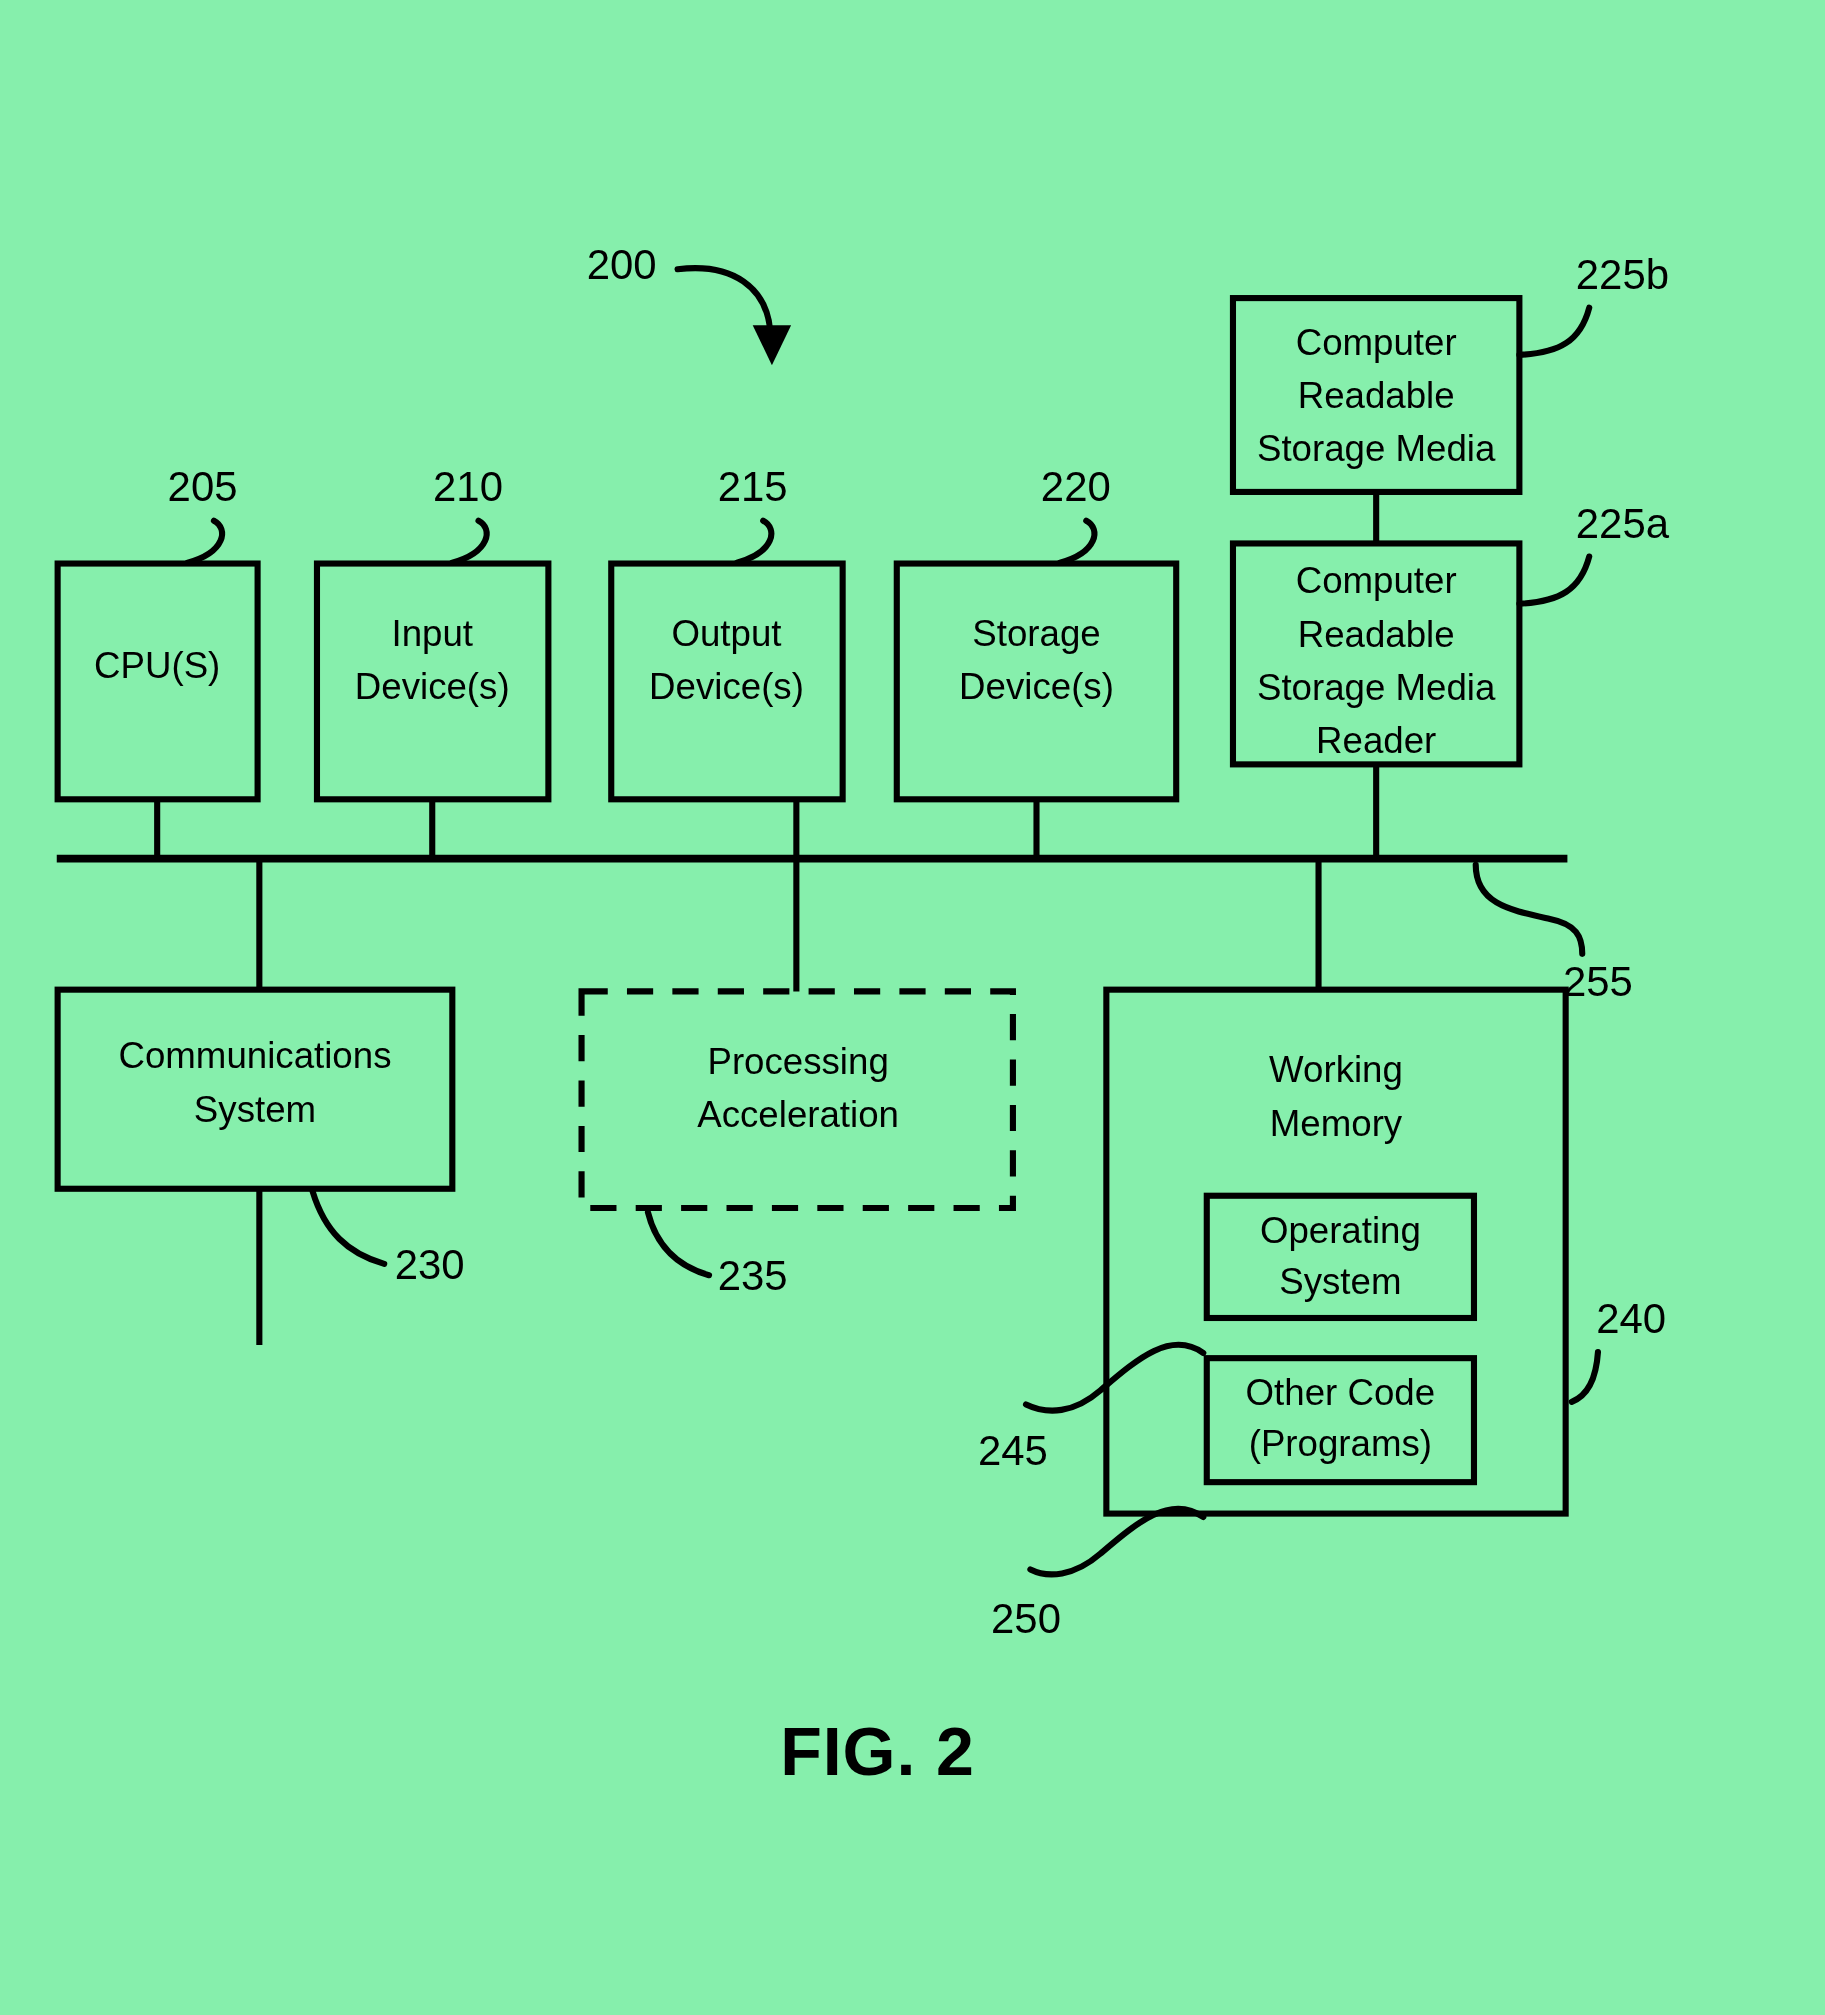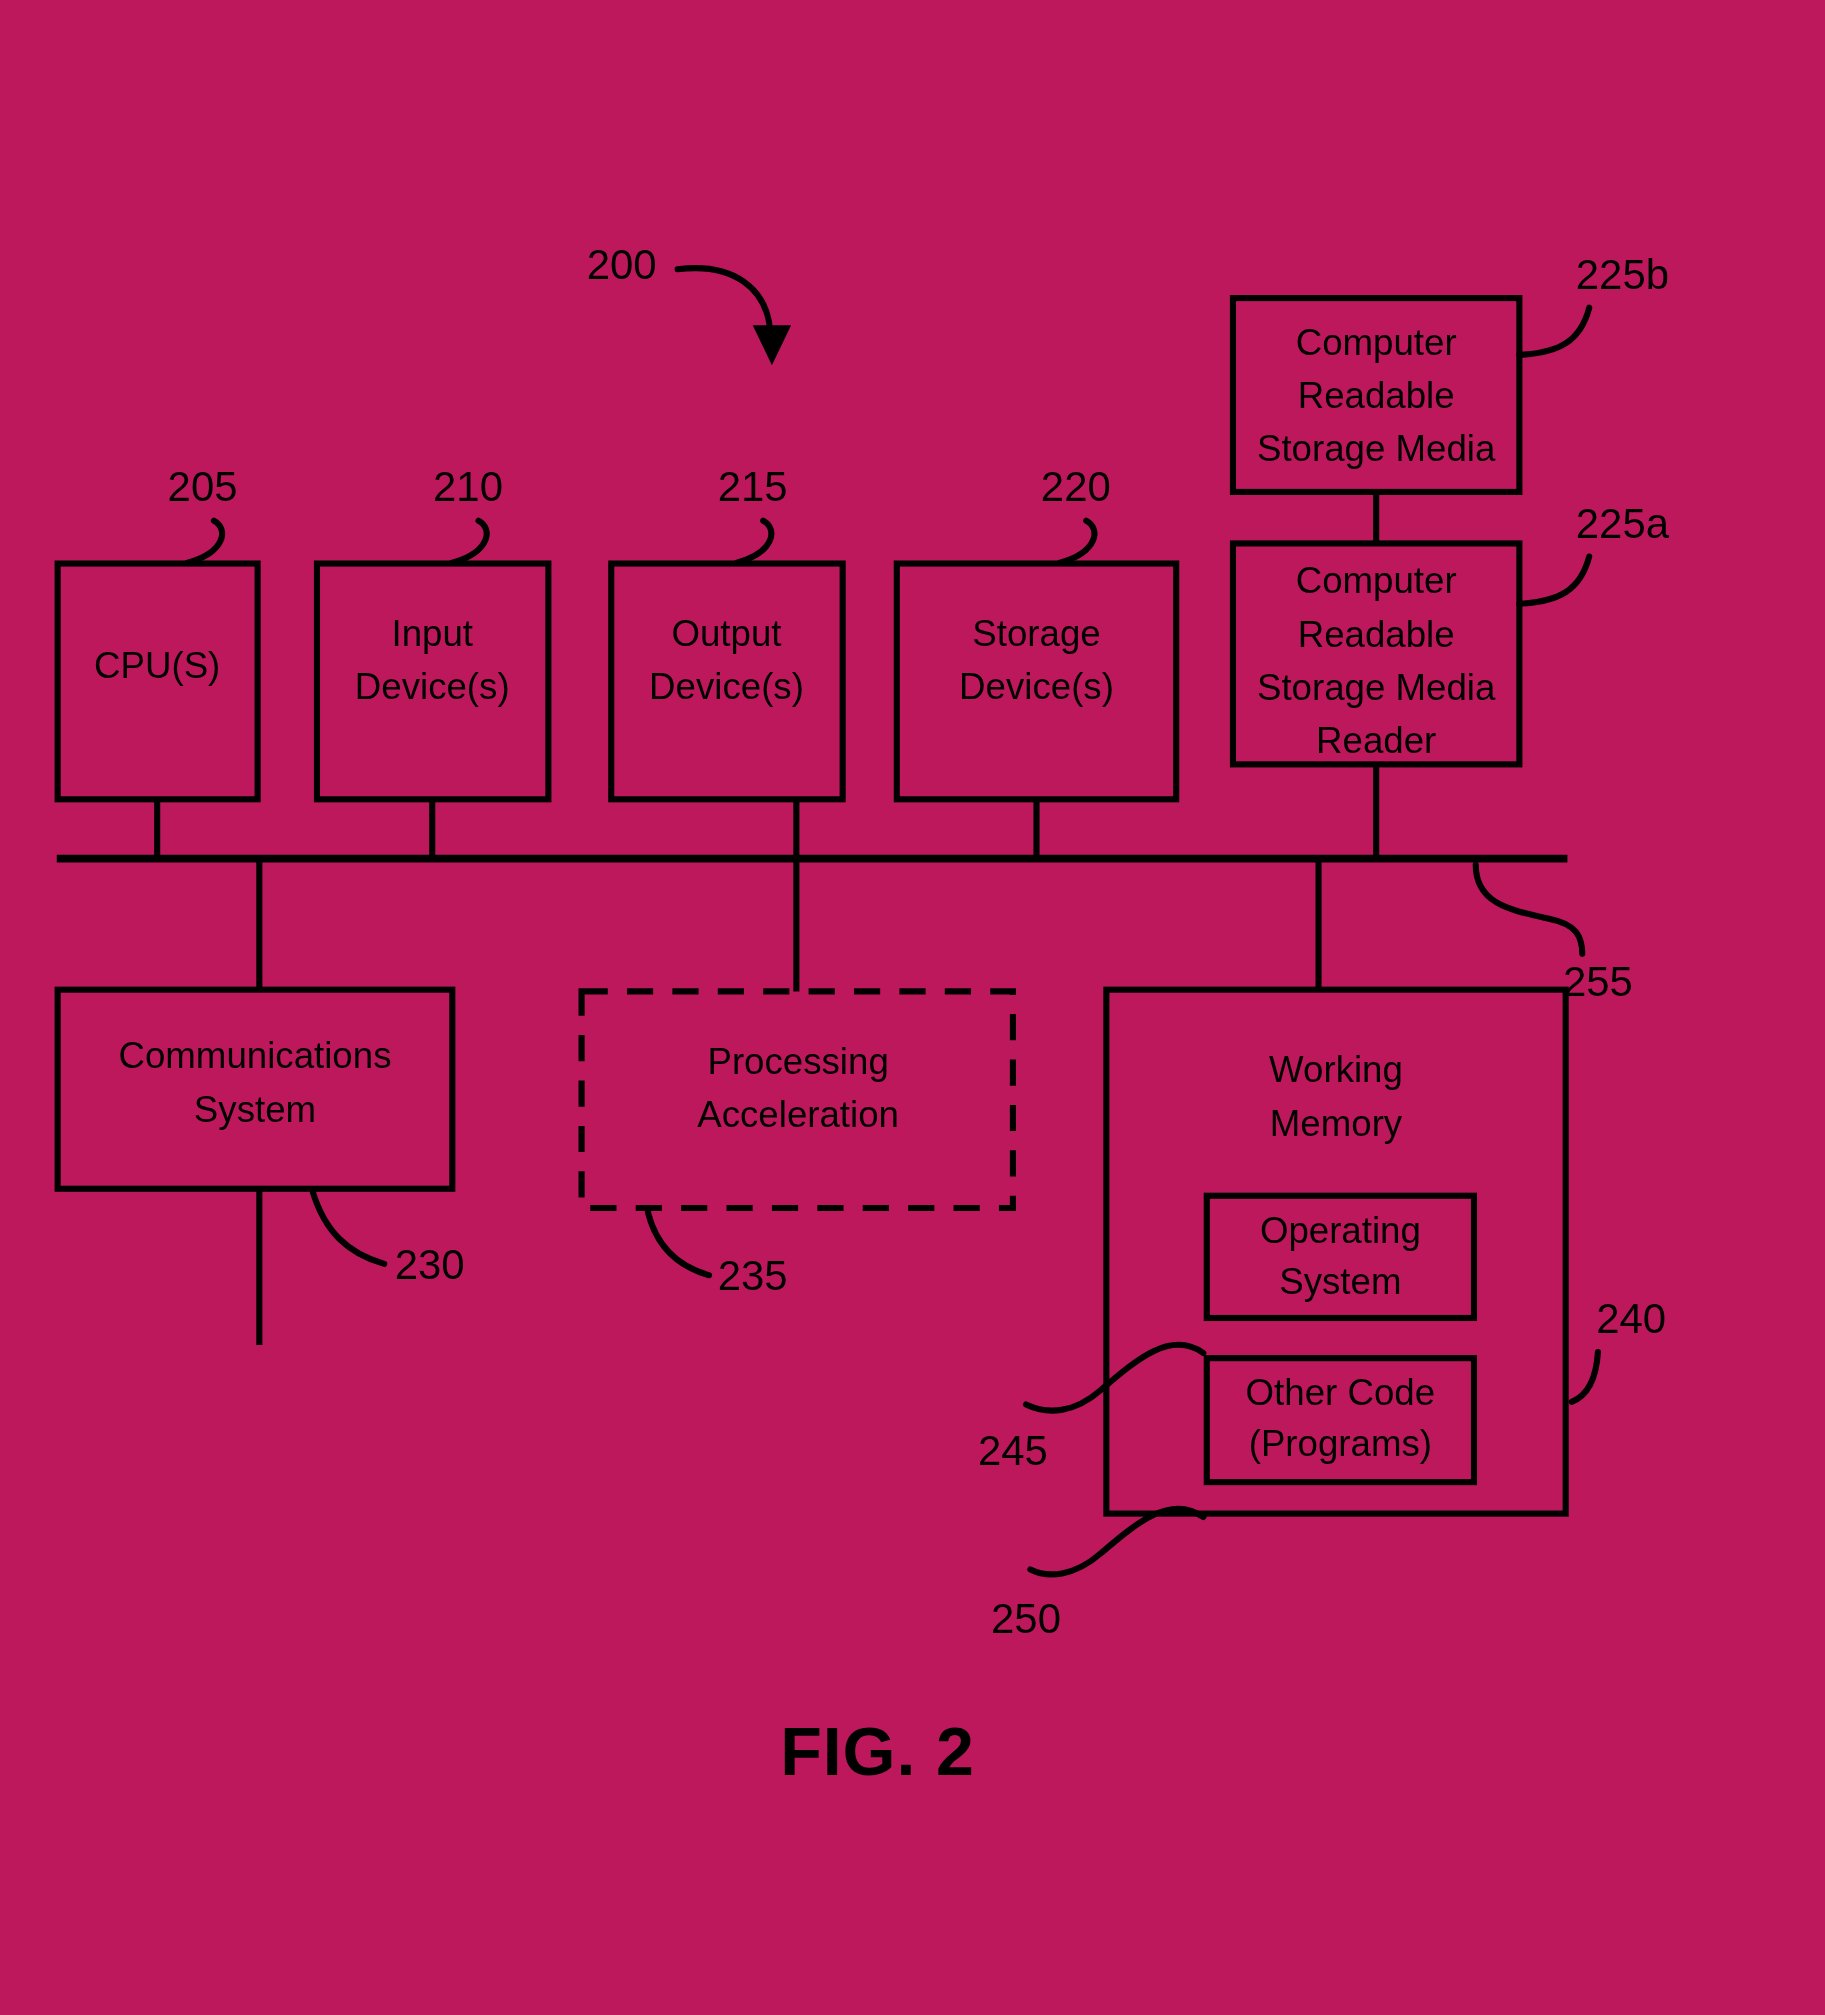--- a/index.html
+++ b/index.html
@@ -4,21 +4,21 @@
 <style>
   html, body {
     margin: 0;
     padding: 0;
     background: #ffffff;
   }
   #page {
     position: relative;
     width: 1825px;
     height: 2016px;
-    background: #be185d;
+    background: #86efac;
     overflow: hidden;
     font-family: "Liberation Sans", sans-serif;
   }
   #figure-svg {
     position: absolute;
     left: 0;
     top: 0;
     width: 1825px;
     height: 2016px;
   }

